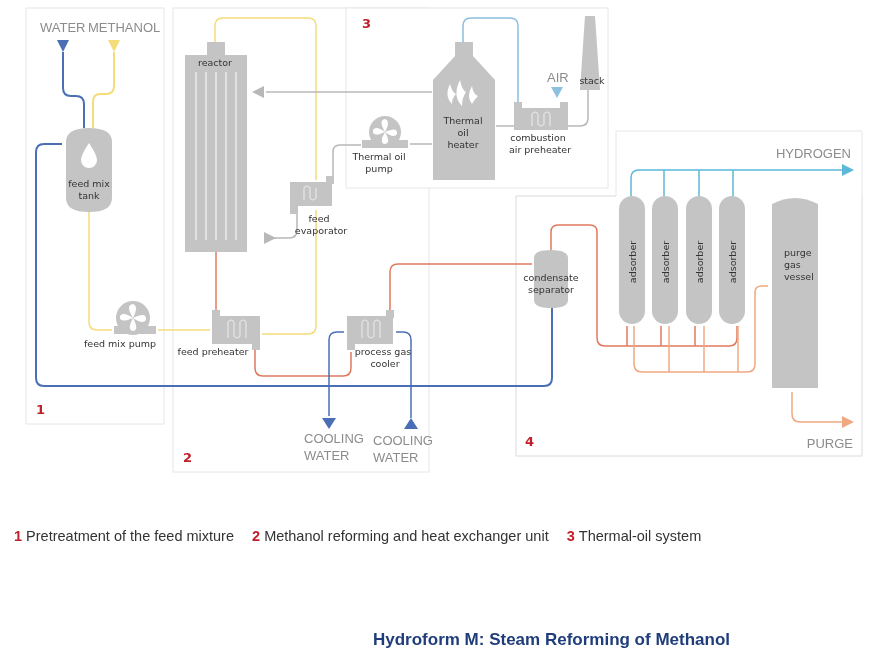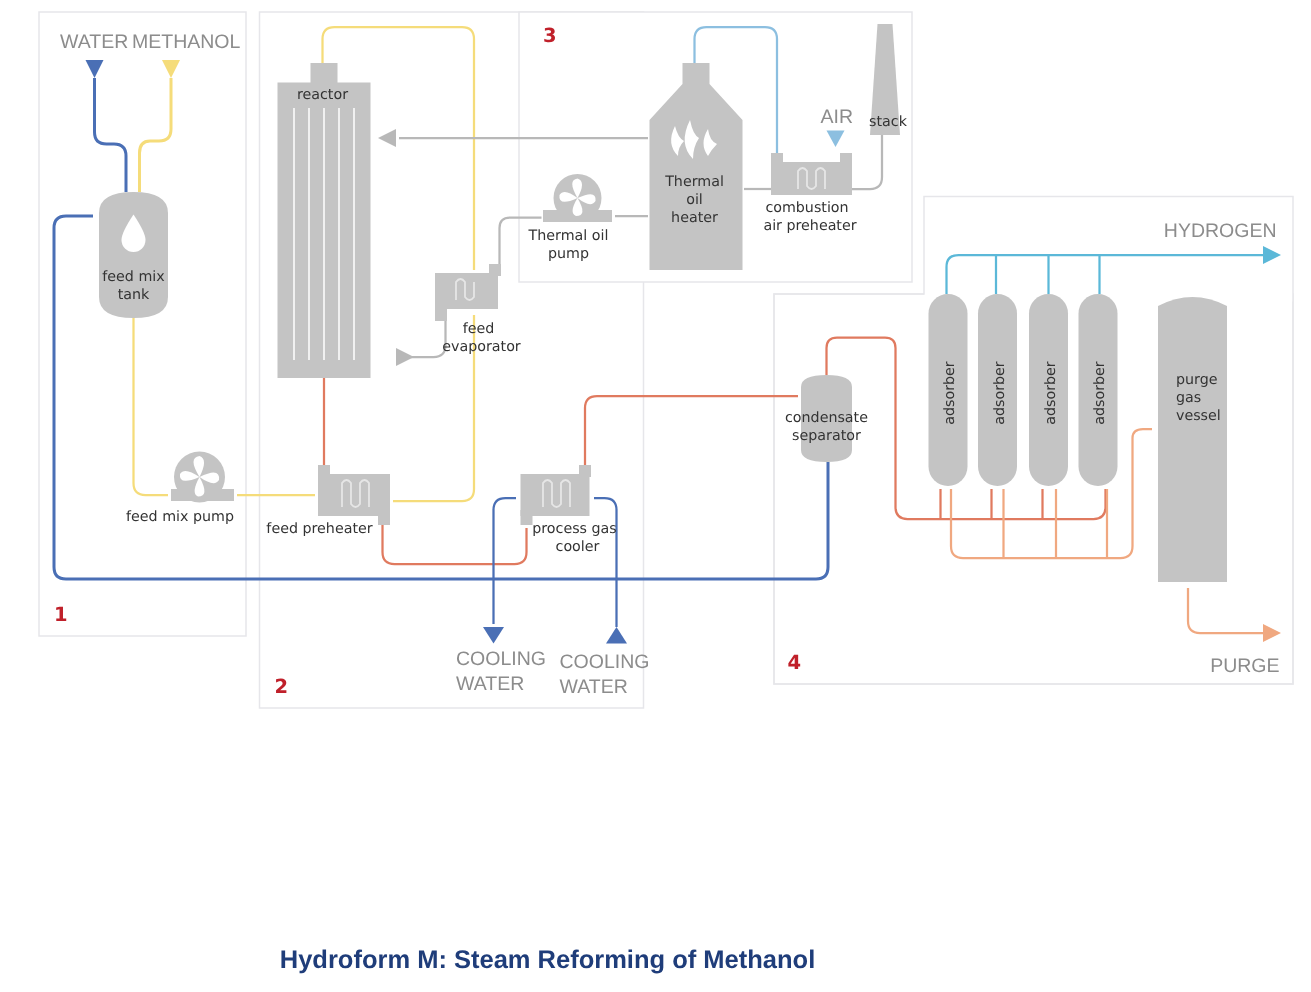--- a/index.html
+++ b/index.html
@@ -6,21 +6,21 @@
   body { width: 874px; height: 661px; position: relative; overflow: hidden;
          font-family: "Liberation Sans", sans-serif; }
   #diagram { position: absolute; left: 0; top: 0; }
   .lbl { font-family: "DejaVu Sans", sans-serif; font-size: 9.5px; fill: #333; }
   .stream { font-family: "Liberation Sans", sans-serif; font-size: 13px; fill: #8c8c8c; }
   .secnum { font-family: "DejaVu Sans", sans-serif; font-weight: bold; font-size: 13px; fill: #c0202a; }
   .legend { position: absolute; left: 14px; top: 525px; font-family: "Liberation Sans", sans-serif;
             font-size: 14.5px; color: #333; line-height: 22px; }
   .legend .num { color: #c0202a; font-weight: bold; margin-right: 4px; }
   .legend .item { margin-right: 14px; }
-  .caption { position: absolute; left: 0; width: 730px; top: 630px; text-align: center;
+  .caption { position: absolute; left: 0; width: 730px; top: 630px; text-align: right;
              font-family: "Liberation Sans", sans-serif; font-weight: bold; font-size: 17px; color: #1f3d7a; }
 </style>
 </head>
 <body>
 
 <svg id="diagram" width="874" height="520" viewBox="0 0 874 520">
 
   <rect x="26" y="8" width="138" height="416" fill="#fff" stroke="#e6e6ea" stroke-width="1"></rect>
   <rect x="173" y="8" width="256" height="464" fill="#fff" stroke="#e6e6ea" stroke-width="1"></rect>
   <rect x="346" y="8" width="262" height="180" fill="#fff" stroke="#e6e6ea" stroke-width="1"></rect>
@@ -205,15 +205,20 @@
   <path d="M772,204 Q795,192 818,204 L818,388 L772,388 Z" fill="#c4c4c4"></path>
   <text class="lbl" x="784" y="256">purge</text>
   <text class="lbl" x="784" y="268">gas</text>
   <text class="lbl" x="784" y="280">vessel</text>
 
   <text class="stream" x="851" y="158" text-anchor="end">HYDROGEN</text>
   <text class="stream" x="853" y="448" text-anchor="end">PURGE</text>
 </svg>
 
 <div class="legend">
+  <div>
+    <span class="item"><span class="num">1</span><span>Pretreatment of the feed mixture</span></span>
+    <span class="item"><span class="num">2</span><span>Methanol reforming and heat exchanger unit</span></span>
+    <span class="item"><span class="num">3</span><span>Thermal-oil system</span></span>
+  </div>
 </div>
 
 <div class="caption">Hydroform M: Steam Reforming of Methanol</div>
 
 </body></html>

